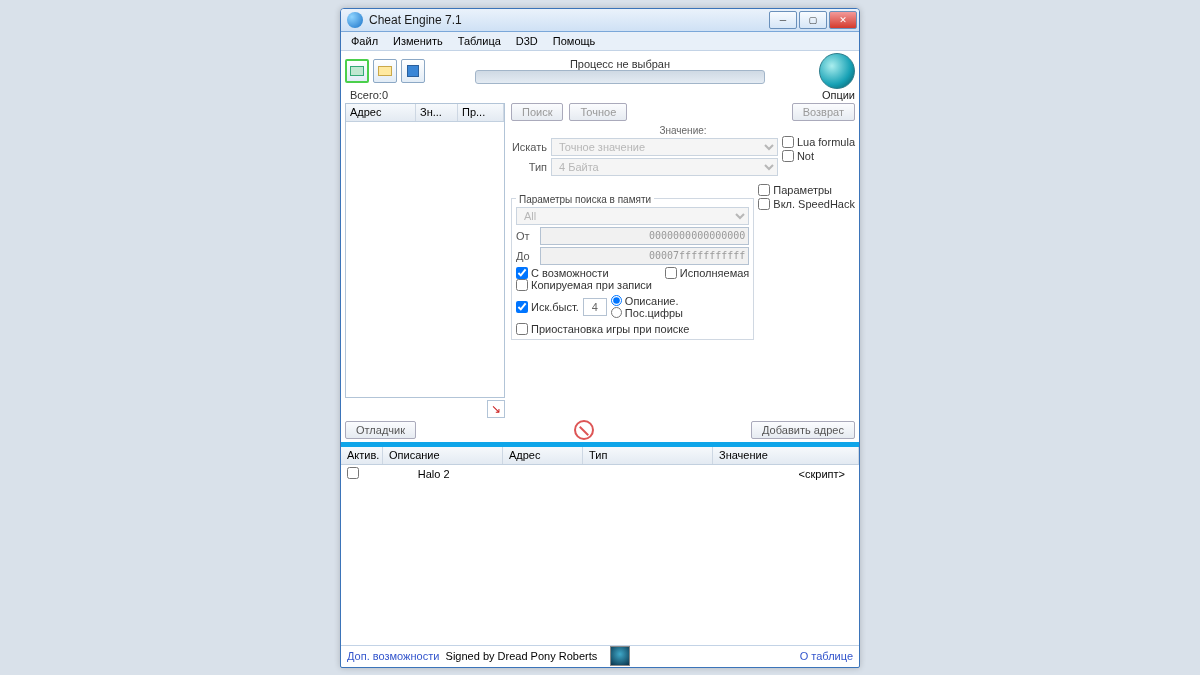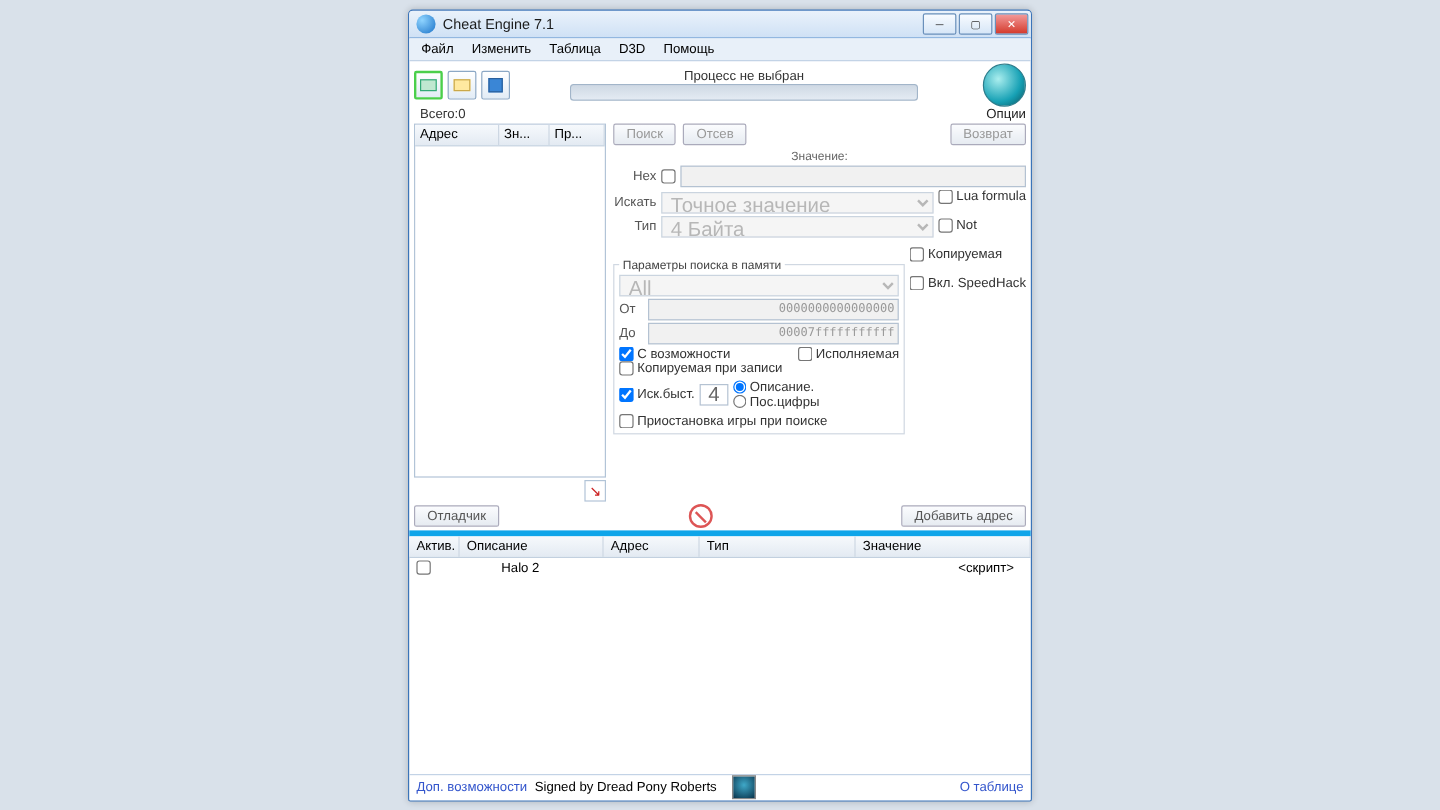--- a/index.html
+++ b/index.html
@@ -38,26 +38,26 @@
   .reshdr { display:flex; height:18px; background:linear-gradient(#f6f9fc,#e3eaf2); border-bottom:1px solid #c2d0df; font-size:11px; }
   .reshdr div { border-right:1px solid #cdd7e3; padding:2px 4px; overflow:hidden; white-space:nowrap; }
 
   .scanpanel { flex:1; display:flex; flex-direction:column; font-size:11px; color:#333; }
   .btnrow { display:flex; align-items:center; margin-bottom:4px; }
   button.btn { font-size:11px; padding:2px 10px; border:1px solid #aab; border-radius:2px; background:linear-gradient(#fbfcfe,#e6ebf1); color:#555; }
   button.btn:disabled { color:#999; }
   .spacer { flex:1; }
   .field { display:flex; align-items:center; gap:4px; margin:2px 0; }
   .lblcol { width:36px; text-align:right; color:#555; }
-  input.txt, select.sel { flex:1; height:18px; font-size:17px; border:1px solid #b4c2d2; background:#fff; padding:0 3px; color:#666; }
+  input.txt, select.sel { flex:1; height:18px; font-size:11px; border:1px solid #b4c2d2; background:#fff; padding:0 3px; color:#666; }
   input.txt[disabled], select.sel[disabled] { background:#f1f1f1; color:#999; }
   input.txtr { text-align:right; font-family: monospace; font-size:10px; }
   .chk { width:12px; height:12px; }
   .chklbl { display:flex; align-items:center; gap:3px; }
-  .rightcol { display:flex; flex-direction:column; gap:12px; margin-left:4px; }
+  .rightcol { display:flex; flex-direction:column; gap:2px; margin-left:4px; }
   .group { border:1px solid #d0d8e2; padding:4px; margin-top:20px; }
   .grouplbl { font-size:10px; color:#444; position:relative; top:-10px; background:#fff; padding:0 3px; display:inline-block; }
   .radio { width:11px; height:11px; }
 
   .arrowbox { width:18px; height:18px; border:1px solid #b2c4d7; background:#fff; display:flex;align-items:center;justify-content:center; color:#c22; font-size:12px; }
 
   .ctrlbar { display:flex; align-items:center; padding:2px 4px; gap:4px; }
   .centcircle { width:20px; height:20px; border-radius:50%; border:2px solid #d55; position:relative; }
   .centcircle::after { content:""; position:absolute; left:2px; right:2px; top:8px; height:2px; background:#d55; transform:rotate(45deg); }
 
@@ -128,31 +128,26 @@
       </div>
       <div style="display:flex; justify-content:flex-end; margin-top:2px;">
         <div class="arrowbox">↘</div>
       </div>
     </div>
 
     <div class="scanpanel">
       <div class="btnrow">
         <button class="btn" disabled="">Поиск</button>
         <div style="width:6px"></div>
-        <button class="btn" disabled="">Отсев</button>
+        <button class="btn" disabled="">Точное</button>
         <div class="spacer"></div>
         <button class="btn" disabled="">Возврат</button>
       </div>
 
       <div style="text-align:center; font-size:10px; color:#666;">Значение:</div>
-      <div class="field">
-        <span class="lblcol">Hex</span>
-        <input type="checkbox" class="chk" style="">
-        <input class="txt" disabled="" value="" style="">
-      </div>
 
       <div style="display:flex;">
         <div style="flex:1;">
           <div class="field">
             <span class="lblcol">Искать</span>
             <select class="sel" disabled=""><option>Точное значение</option></select>
           </div>
           <div class="field">
             <span class="lblcol">Тип</span>
             <select class="sel" disabled=""><option>4 Байта</option></select>
@@ -216,21 +211,21 @@
             </div>
           </div>
           <label class="chklbl" style="margin-top:4px;">
               <input type="checkbox" class="chk" style="">
               <span>Приостановка игры при поиске</span>
             </label>
         </div>
         <div class="rightcol" style="padding-top:6px;">
           <label class="chklbl">
               <input type="checkbox" class="chk" style="">
-              <span>Копируемая</span>
+              <span>Параметры</span>
             </label>
           <label class="chklbl">
               <input type="checkbox" class="chk" style="">
               <span>Вкл. SpeedHack</span>
             </label>
         </div>
       </div>
     </div>
   </div>
 

